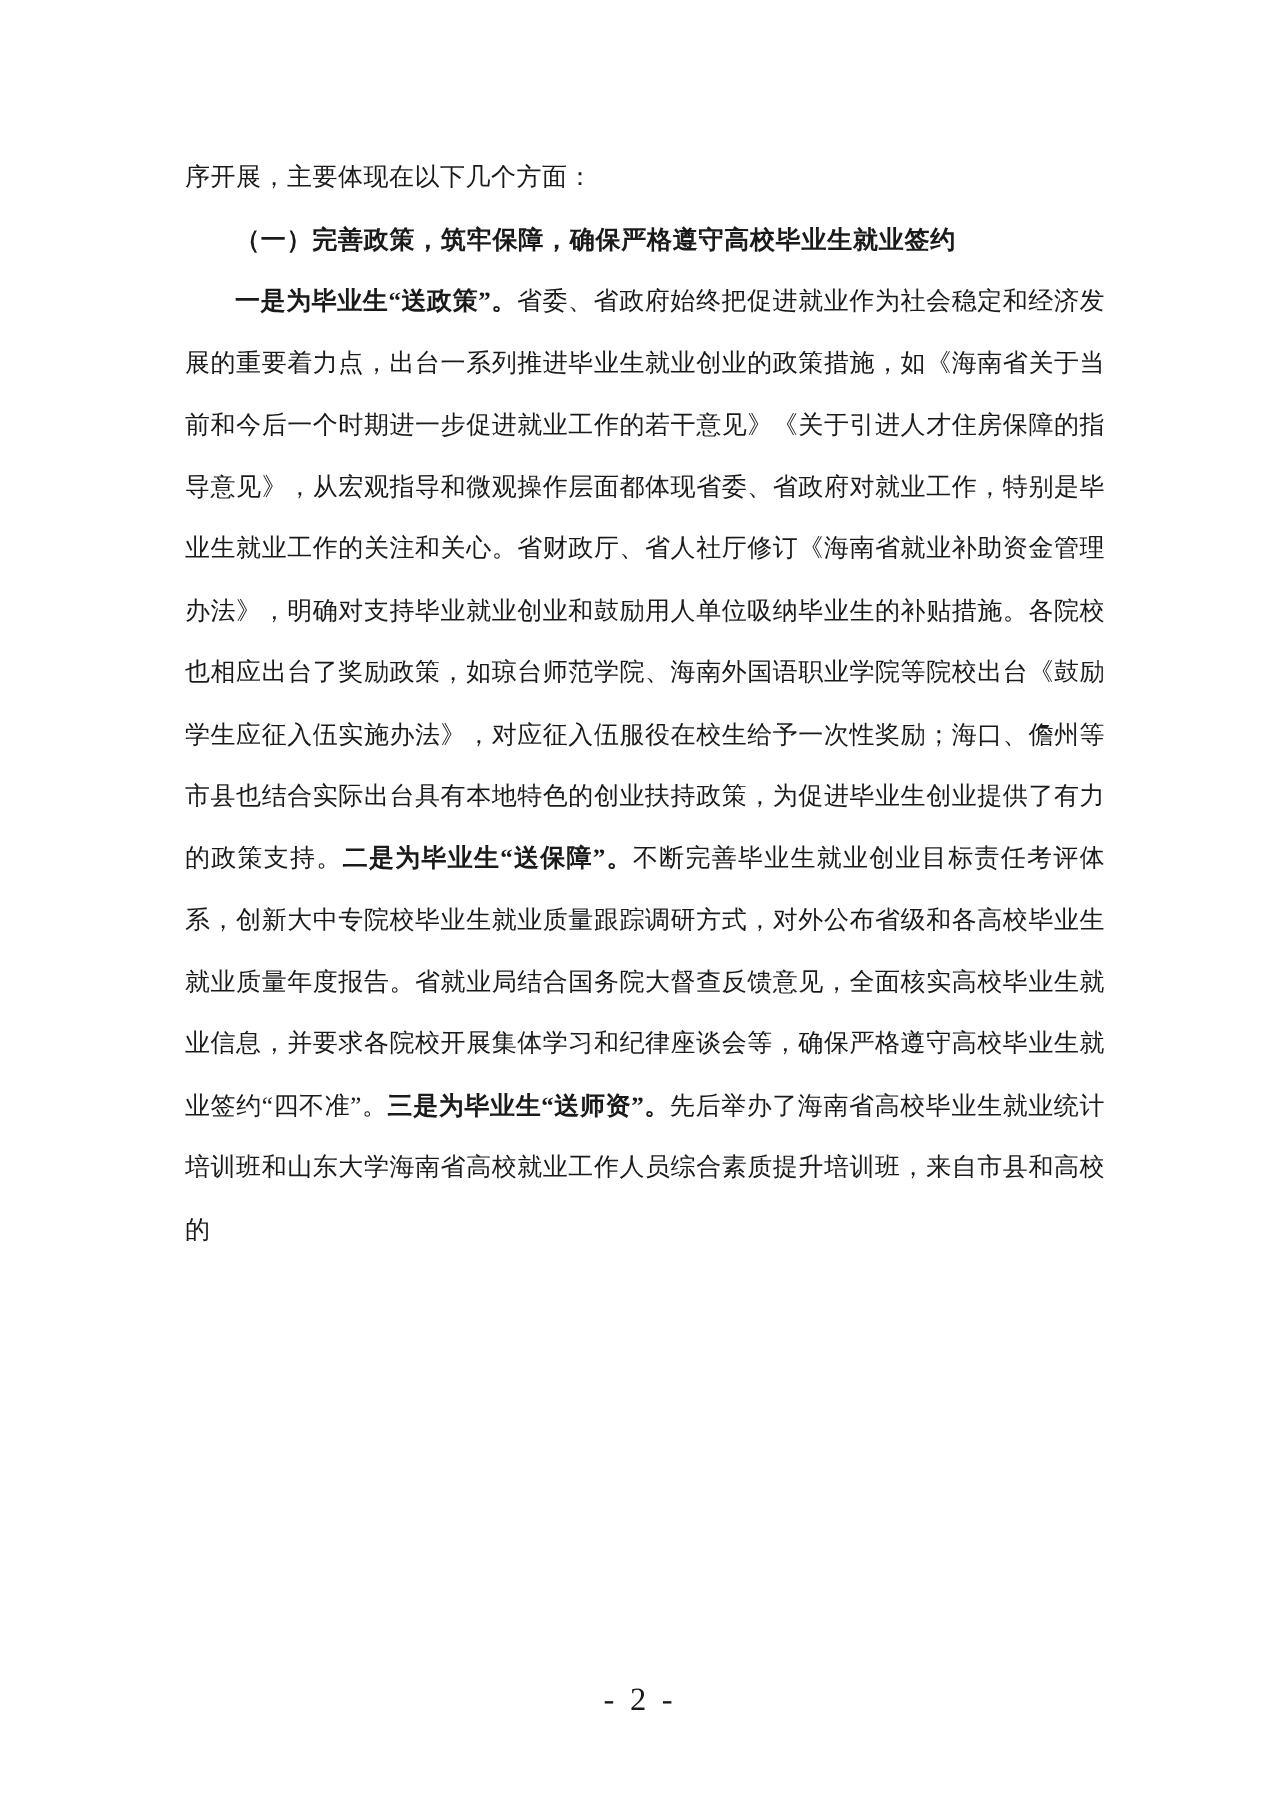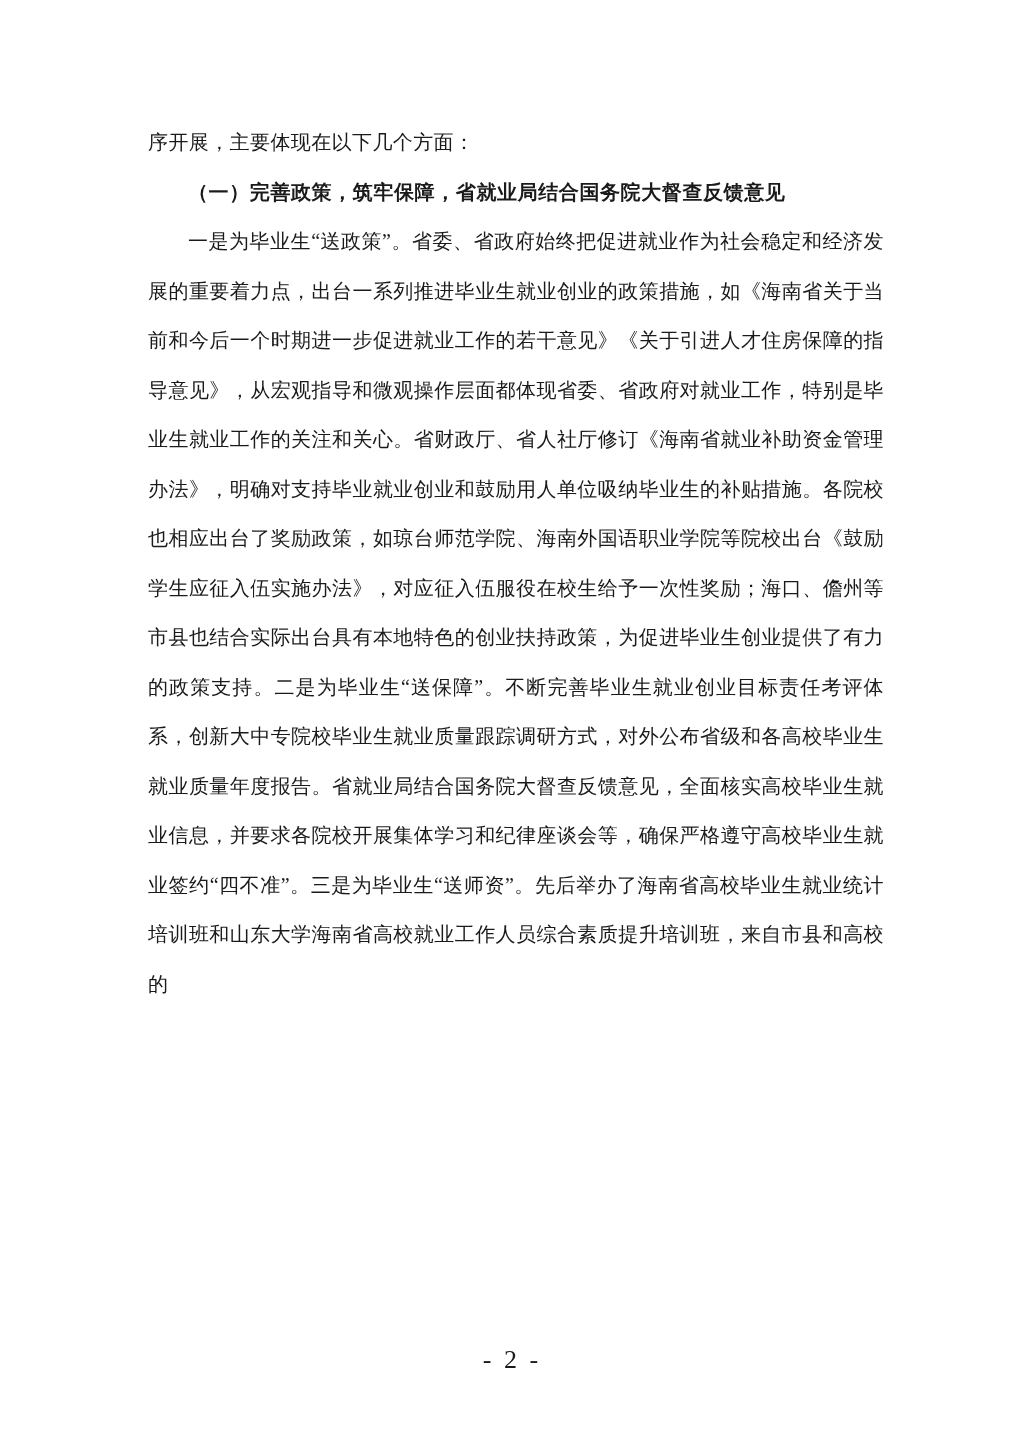--- a/index.html
+++ b/index.html
@@ -39,21 +39,21 @@
     margin: 0;
     text-indent: 2em;
   }
   .heading {
     margin: 0;
     text-indent: 2em;
     font-weight: bold;
     letter-spacing: 0.6px;
   }
   .bold {
-    font-weight: normal;
+    font-weight: bold;
   }
   .page-number {
     position: absolute;
     left: 0;
     right: 0;
     top: 1345px;
     text-align: center;
     font-size: 26px;
     font-family: "Liberation Serif", "DejaVu Serif", serif;
     letter-spacing: 3px;
@@ -61,21 +61,21 @@
   }
 </style>
 </head>
 <body>
 
 <div class="page">
   <div class="doc-body">
 
     <p class="para">序开展，主要体现在以下几个方面：</p>
 
-    <p class="heading">（一）完善政策，筑牢保障，省就业局结合国务院大督查反馈意见</p>
+    <p class="heading">（一）完善政策，筑牢保障，确保严格遵守高校毕业生就业签约</p>
 
     <p class="para-indent">
       <span class="bold">一是为毕业生“送政策”。</span><span>省委、省政府始终把促进就业作为社会稳定和经济发展的重要着力点，出台一系列推进毕业生就业创业的政策措施，如《海南省关于当前和今后一个时期进一步促进就业工作的若干意见》《关于引进人才住房保障的指导意见》，从宏观指导和微观操作层面都体现省委、省政府对就业工作，特别是毕业生就业工作的关注和关心。省财政厅、省人社厅修订《海南省就业补助资金管理办法》，明确对支持毕业就业创业和鼓励用人单位吸纳毕业生的补贴措施。各院校也相应出台了奖励政策，如琼台师范学院、海南外国语职业学院等院校出台《鼓励学生应征入伍实施办法》，对应征入伍服役在校生给予一次性奖励；海口、儋州等市县也结合实际出台具有本地特色的创业扶持政策，为促进毕业生创业提供了有力的政策支持。</span><span class="bold">二是为毕业生“送保障”。</span><span>不断完善毕业生就业创业目标责任考评体系，创新大中专院校毕业生就业质量跟踪调研方式，对外公布省级和各高校毕业生就业质量年度报告。省就业局结合国务院大督查反馈意见，全面核实高校毕业生就业信息，并要求各院校开展集体学习和纪律座谈会等，确保严格遵守高校毕业生就业签约“四不准”。</span><span class="bold">三是为毕业生“送师资”。</span><span>先后举办了海南省高校毕业生就业统计培训班和山东大学海南省高校就业工作人员综合素质提升培训班，来自市县和高校的</span>
     </p>
 
   </div>
 
   <div class="page-number">- 2 -</div>
 </div>
 

